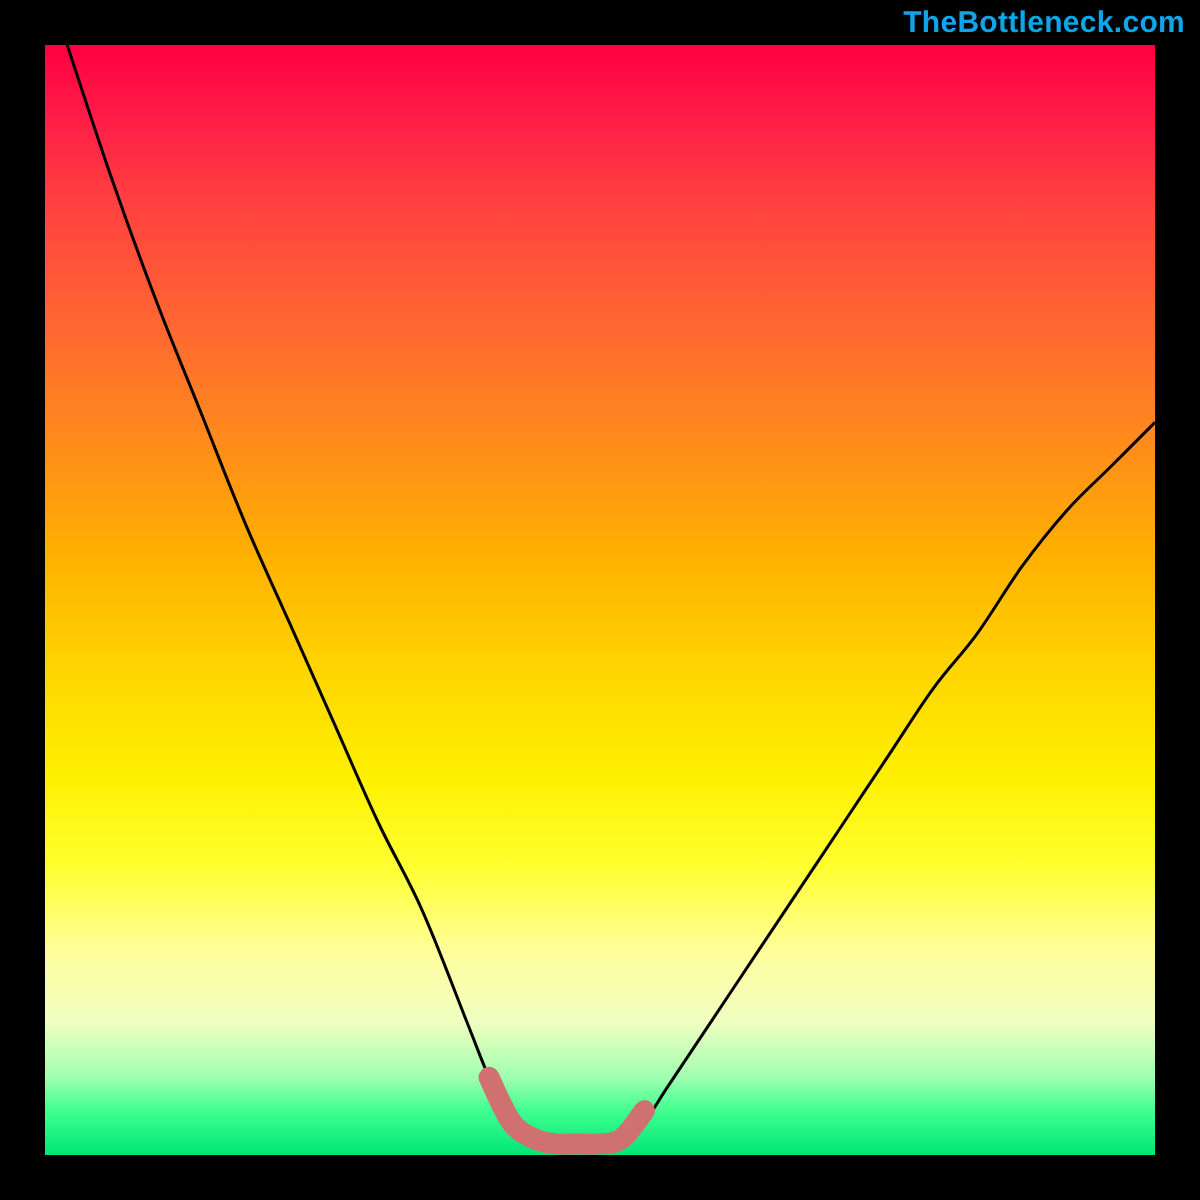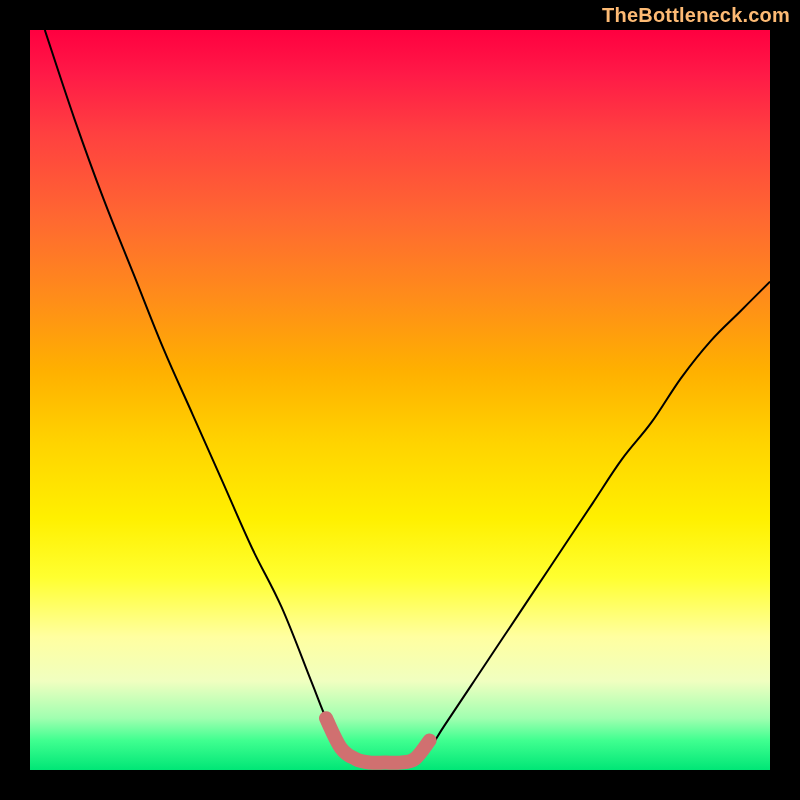--- a/index.html
+++ b/index.html
@@ -13,21 +13,21 @@
   }
   .chart-container {
     position: relative;
     width: 800px;
     height: 800px;
   }
   .watermark {
     position: absolute;
     top: 4px;
     right: 10px;
-    color: #fdba74;
+    color: #0ea5e9;
     font-size: 20px;
     font-weight: 600;
     letter-spacing: 0.2px;
     z-index: 10;
     user-select: none;
   }
   .plot-area {
     position: absolute;
     left: 30px;
     top: 30px;

